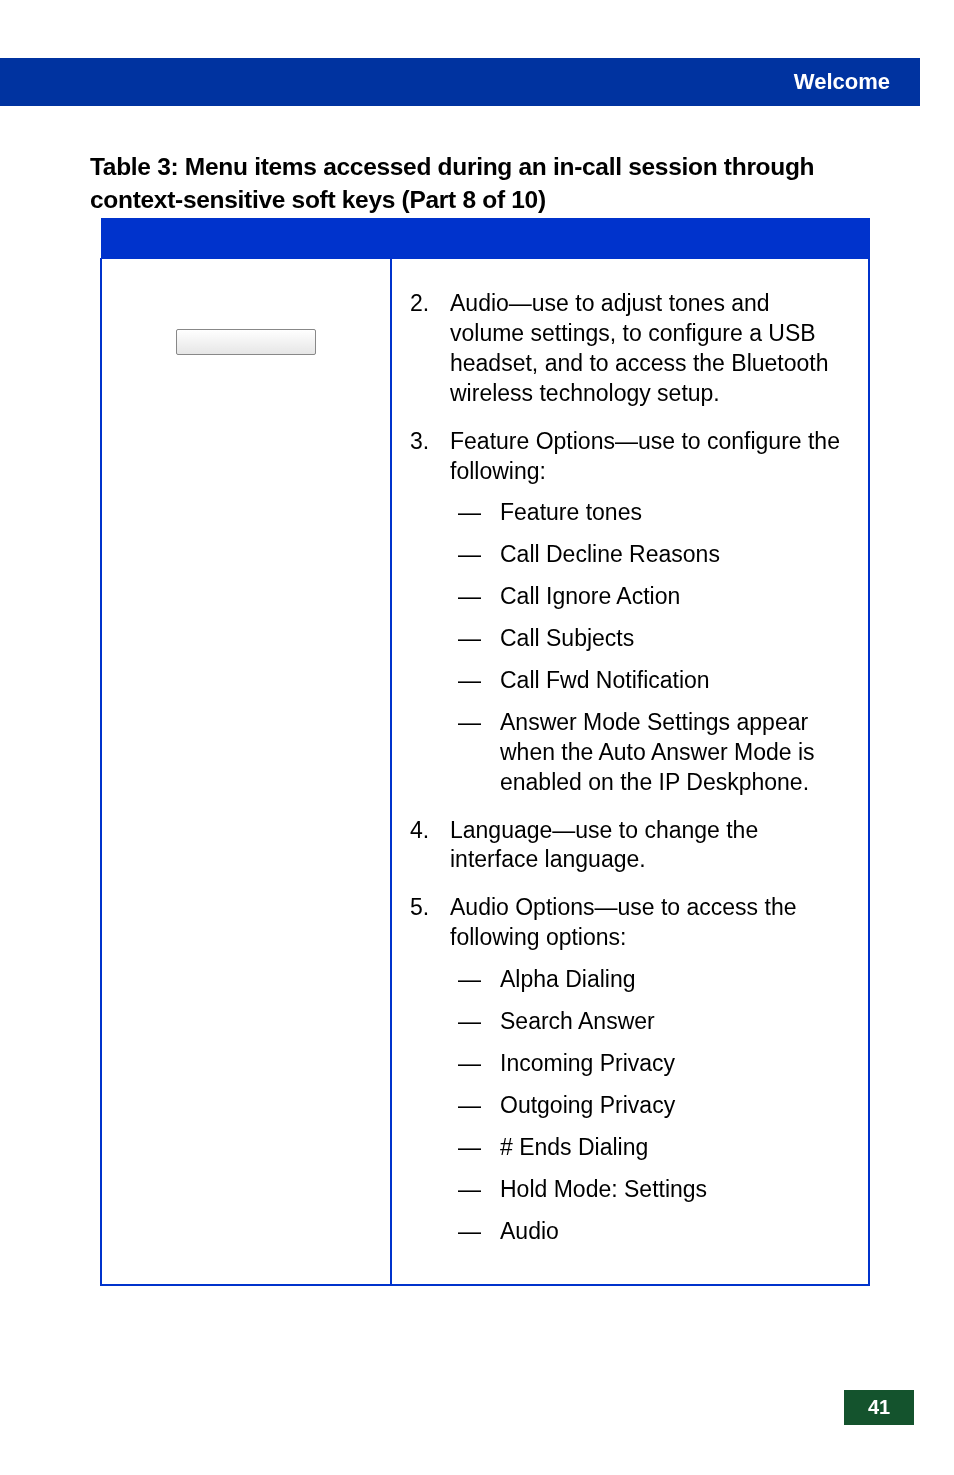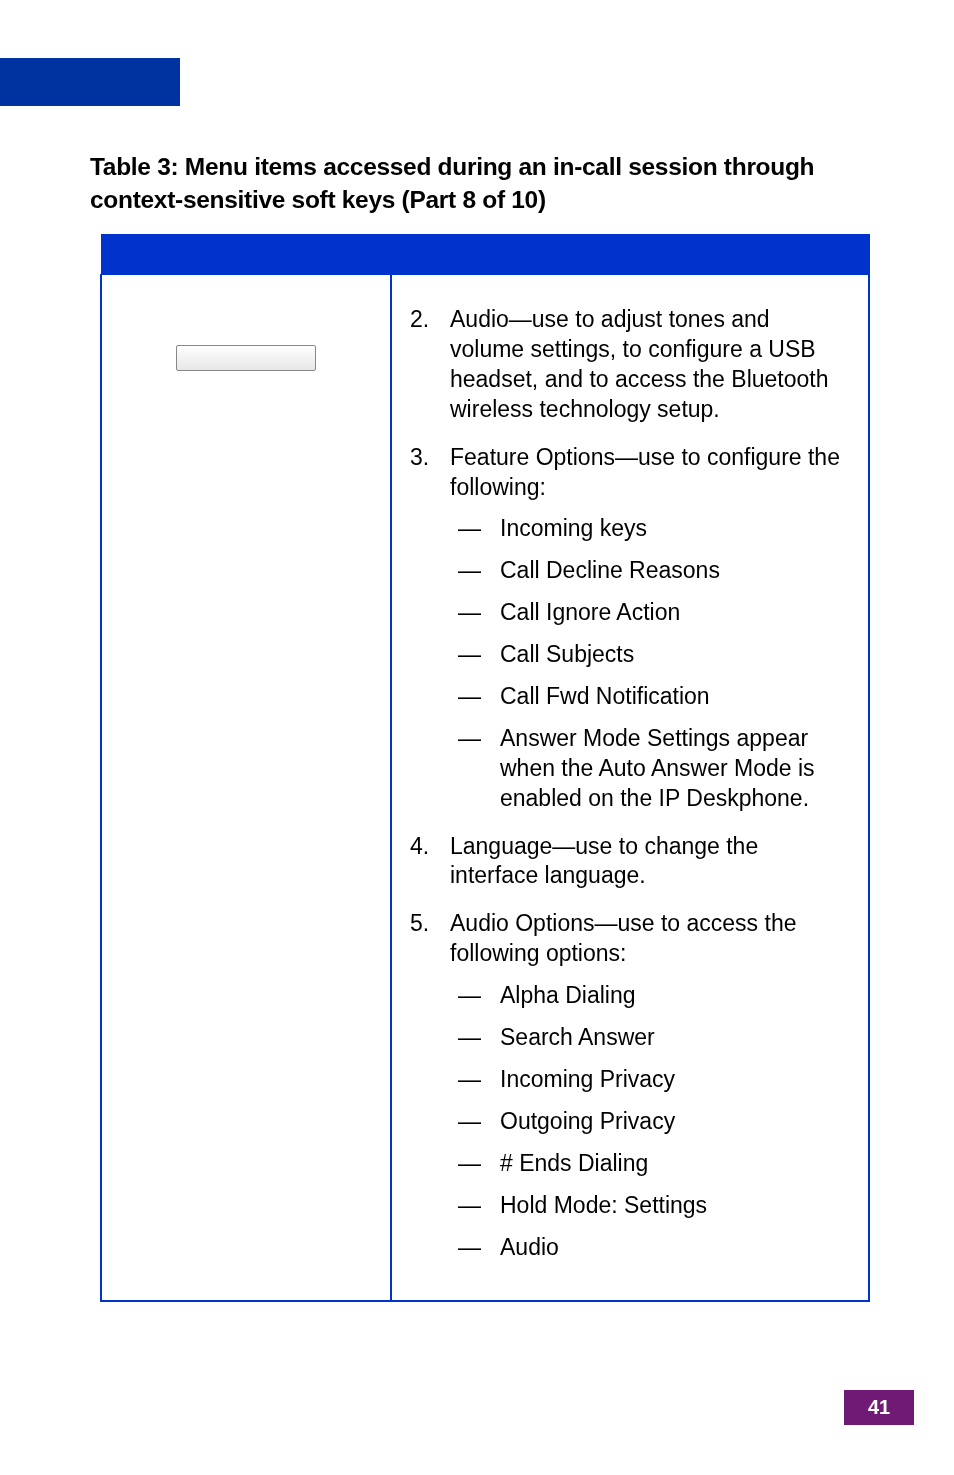--- a/index.html
+++ b/index.html
@@ -42,21 +42,21 @@
   .content {
     position: absolute;
     top: 150px;
     left: 90px;
     width: 780px;
   }
   .table-title {
     font-weight: bold;
     font-size: 24.5px;
     line-height: 1.35;
-    margin-bottom: 18px;
+    margin-bottom: 2px;
     font-family: "Arial Black", Arial, sans-serif;
     letter-spacing: -0.3px;
   }
   table {
     border-collapse: collapse;
     width: 770px;
     margin-left: 10px;
   }
   table td, table th { vertical-align: top; }
   .hdr-row td {
@@ -119,34 +119,35 @@
     position: absolute;
     left: 8px;
     top: 0;
   }
   .page-number {
     position: absolute;
     bottom: 50px;
     right: 40px;
     width: 70px;
     height: 35px;
-    background: #701a75;
+    background: #14532d;
     color: #ffffff;
     font-weight: bold;
     display: flex;
     align-items: center;
     justify-content: center;
     font-size: 20px;
   }
 </style>
 </head>
 <body>
 
 <div class="header-bar">
   <div class="header-left-block"></div>
+  <div class="header-right-block">Welcome</div>
 </div>
 
 <div class="content">
   <div class="table-title">Table 3: Menu items accessed during an in-call session through context-sensitive soft keys (Part 8 of 10)</div>
 
   <table>
     <tbody>
         <tr class="hdr-row">
       <td></td>
       <td></td>
@@ -156,21 +157,21 @@
         <span class="softkey-button"></span>
       </td>
       <td class="col-right">
         <ol class="main-list">
           <li>
             <span>Audio—use to adjust tones and volume settings, to configure a USB headset, and to access the Bluetooth wireless technology setup.</span>
           </li>
           <li>
             <span>Feature Options—use to configure the following:</span>
             <ul class="sub-list">
-              <li><span>Incoming keys</span></li>
+              <li><span>Feature tones</span></li>
               <li><span>Call Decline Reasons</span></li>
               <li><span>Call Ignore Action</span></li>
               <li><span>Call Subjects</span></li>
               <li><span>Call Fwd Notification</span></li>
               <li><span>Answer Mode Settings appear when the Auto Answer Mode is enabled on the IP Deskphone.</span></li>
             </ul>
           </li>
           <li>
             <span>Language—use to change the interface language.</span>
           </li>

